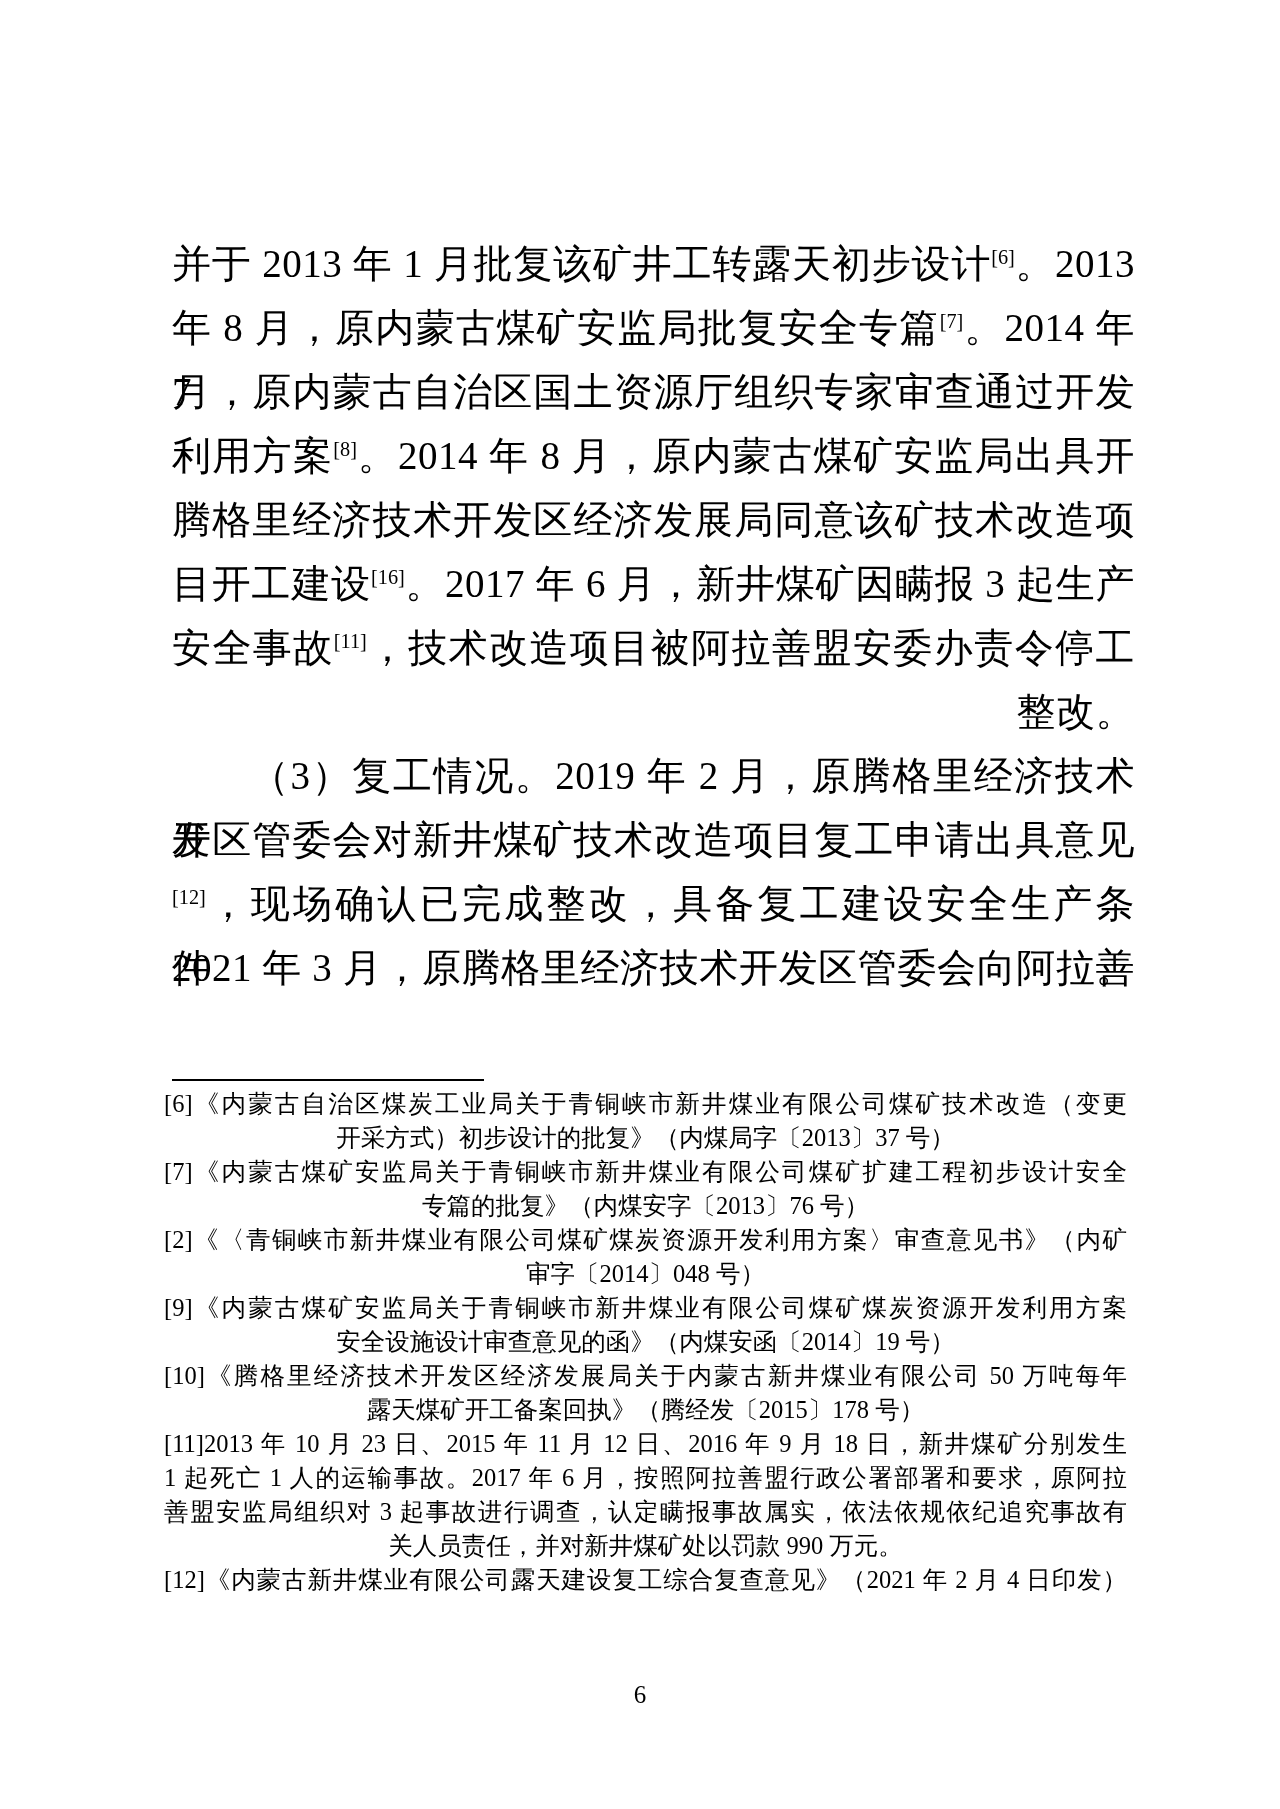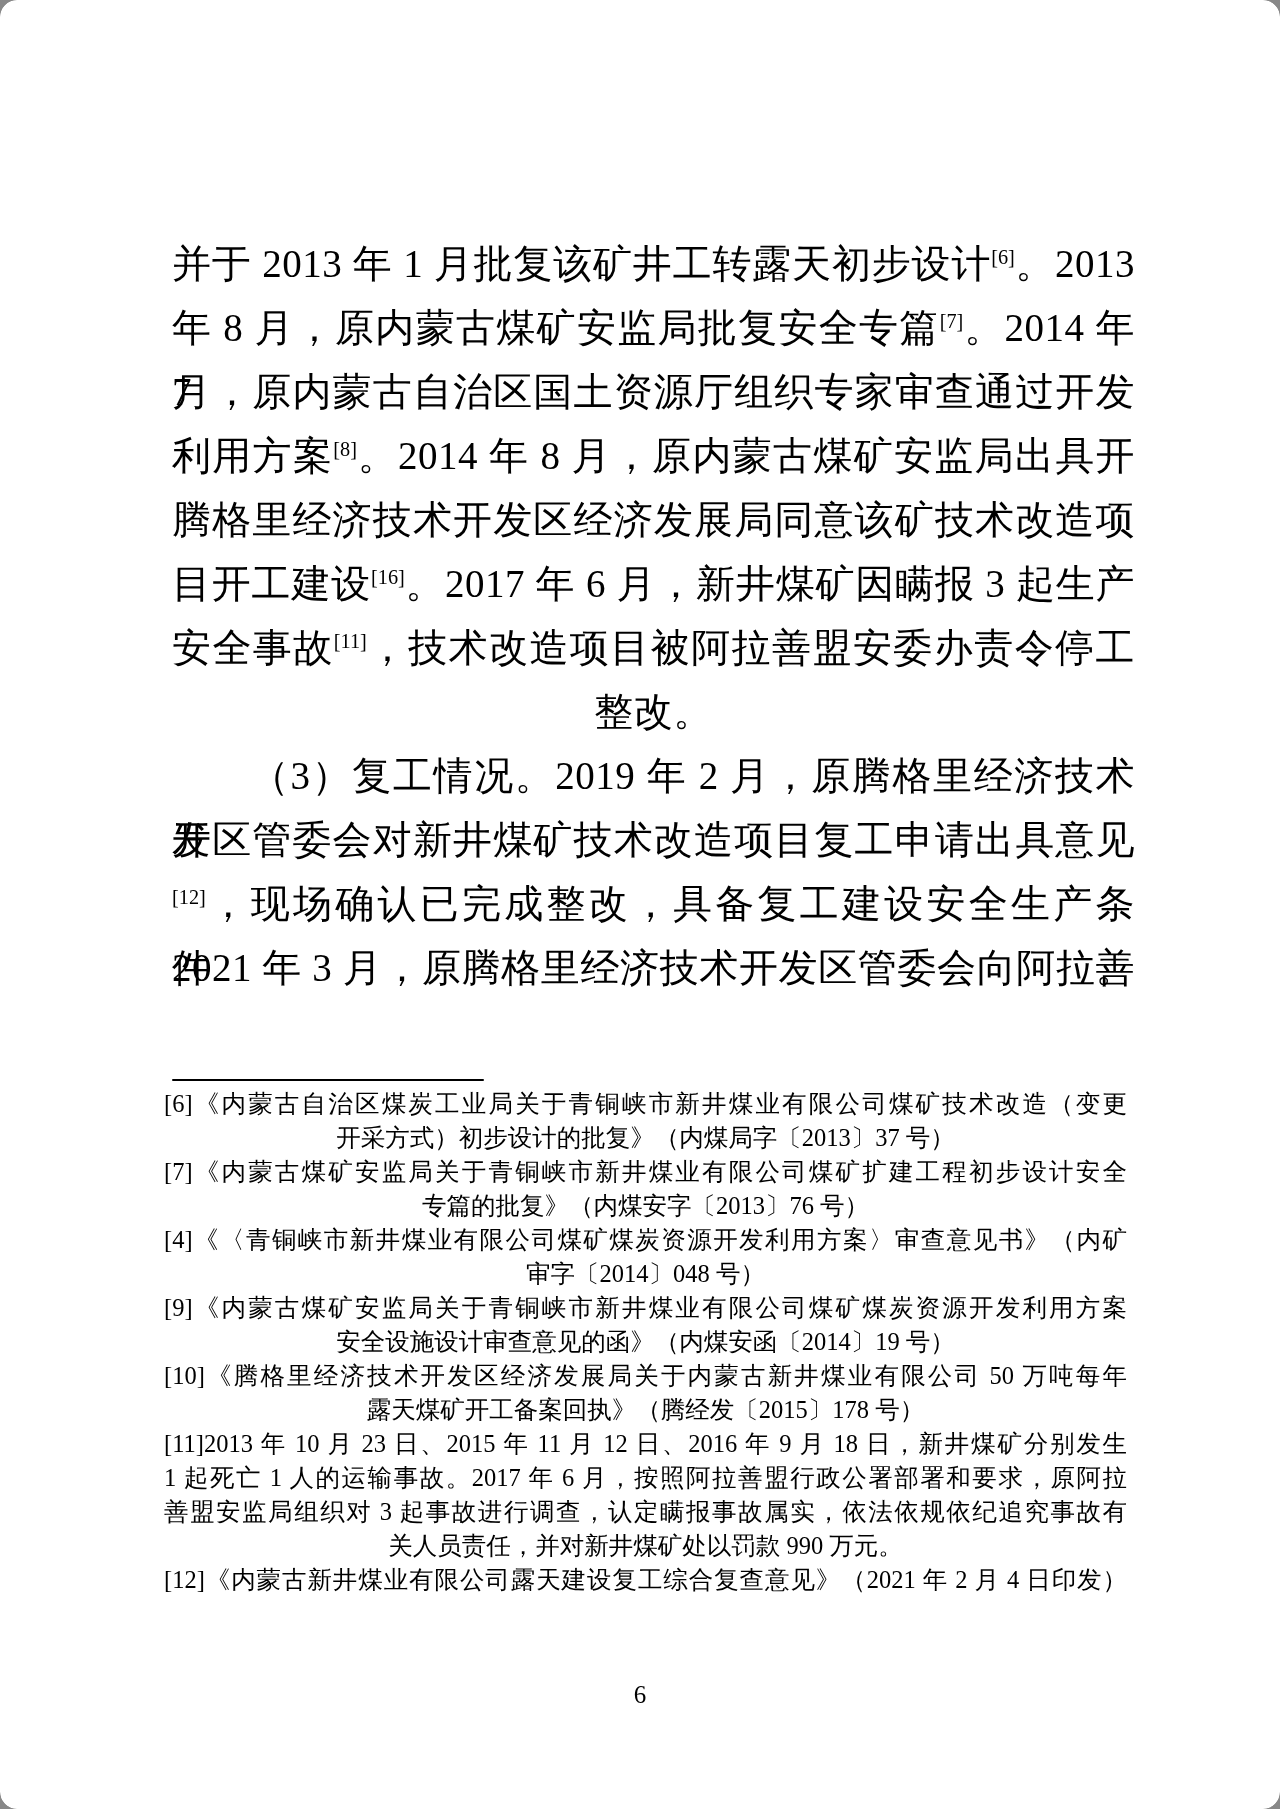--- a/index.html
+++ b/index.html
@@ -1,15 +1,15 @@
 <!DOCTYPE html>
 <html><head>
 <meta charset="utf-8">
 <style>
-  * { margin: 0; padding: 0; box-sizing: border-box; border-radius: 17px; }
+  * { margin: 0; padding: 0; box-sizing: border-box; }
   html, body { background: #888; }
   .page {
     position: relative;
     width: 1280px;
     height: 1809px;
     margin: 0 auto;
     background: #ffffff;
     color: #000000;
     font-family: "Liberation Serif", "DejaVu Serif", serif;
     overflow: hidden;
@@ -17,21 +17,21 @@
   .body-block {
     position: absolute;
     left: 172px;
     top: 232px;
     width: 963px;
   }
   .body-block .line {
     height: 64px;
     line-height: 64px;
     font-size: 39px;
-    text-align: center;
+    text-align: right;
     white-space: normal;
     letter-spacing: 0.5px;
   }
   .footnote-sep {
     position: absolute;
     left: 172px;
     top: 1079px;
     width: 312px;
     height: 0;
     border-top: 2px solid #000000;
@@ -92,21 +92,21 @@
       <div class="line just">2021 年 3 月，原腾格里经济技术开发区管委会向阿拉善</div>
     </div>
 
   <div class="footnote-sep"></div>
 
   <div class="footnotes-block">
       <div class="line just">[6]《内蒙古自治区煤炭工业局关于青铜峡市新井煤业有限公司煤矿技术改造（变更</div>
       <div class="line">开采方式）初步设计的批复》（内煤局字〔2013〕37 号）</div>
       <div class="line just">[7]《内蒙古煤矿安监局关于青铜峡市新井煤业有限公司煤矿扩建工程初步设计安全</div>
       <div class="line">专篇的批复》（内煤安字〔2013〕76 号）</div>
-      <div class="line just">[4]《〈青铜峡市新井煤业有限公司煤矿煤炭资源开发利用方案〉审查意见书》（内矿</div>
+      <div class="line just">[2]《〈青铜峡市新井煤业有限公司煤矿煤炭资源开发利用方案〉审查意见书》（内矿</div>
       <div class="line">审字〔2014〕048 号）</div>
       <div class="line just">[9]《内蒙古煤矿安监局关于青铜峡市新井煤业有限公司煤矿煤炭资源开发利用方案</div>
       <div class="line">安全设施设计审查意见的函》（内煤安函〔2014〕19 号）</div>
       <div class="line just">[10]《腾格里经济技术开发区经济发展局关于内蒙古新井煤业有限公司 50 万吨每年</div>
       <div class="line">露天煤矿开工备案回执》（腾经发〔2015〕178 号）</div>
       <div class="line just">[11]2013 年 10 月 23 日、2015 年 11 月 12 日、2016 年 9 月 18 日，新井煤矿分别发生</div>
       <div class="line just">1 起死亡 1 人的运输事故。2017 年 6 月，按照阿拉善盟行政公署部署和要求，原阿拉</div>
       <div class="line just">善盟安监局组织对 3 起事故进行调查，认定瞒报事故属实，依法依规依纪追究事故有</div>
       <div class="line">关人员责任，并对新井煤矿处以罚款 990 万元。</div>
       <div class="line just">[12]《内蒙古新井煤业有限公司露天建设复工综合复查意见》（2021 年 2 月 4 日印发）</div>

